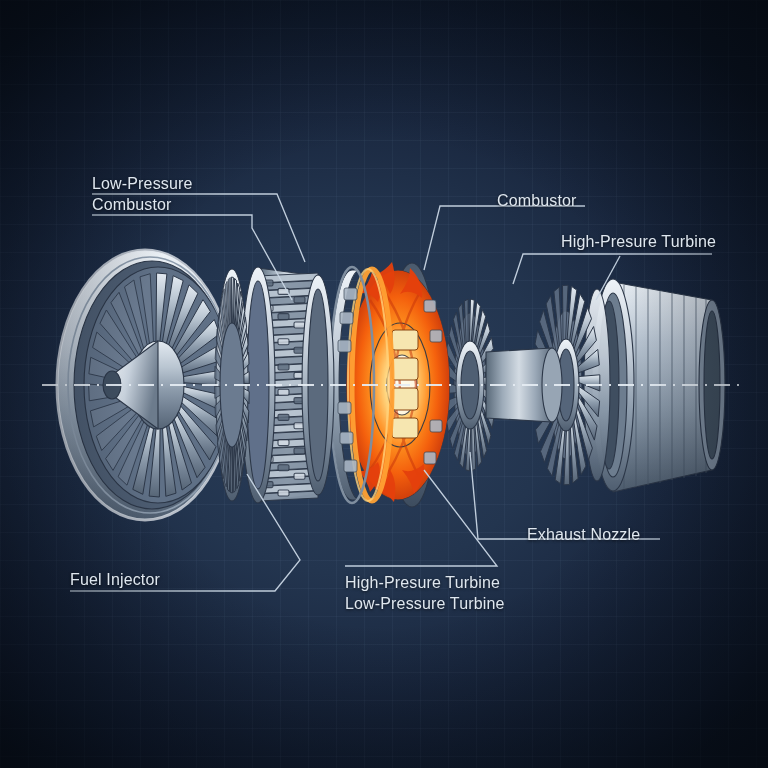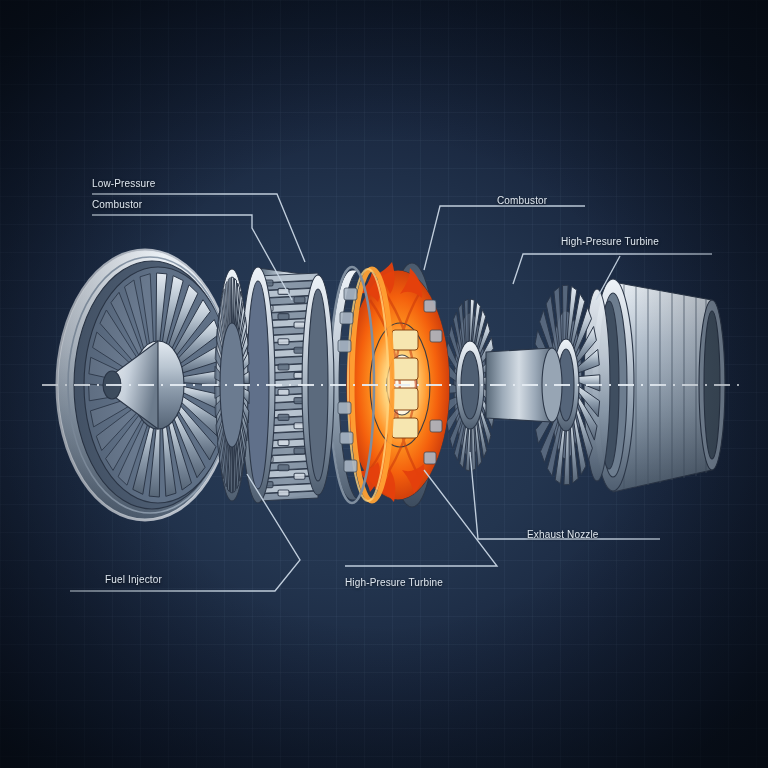--- a/index.html
+++ b/index.html
@@ -17,21 +17,21 @@
       linear-gradient(to bottom, rgba(150,180,215,.055) 1px, transparent 1px);
     background-size:28px 28px;
     pointer-events:none;
   }
   #vignette{
     position:absolute;inset:0;pointer-events:none;
     background:radial-gradient(ellipse 75% 70% at 50% 50%, rgba(0,0,0,0) 45%, rgba(5,10,19,.55) 80%, rgba(4,8,15,.85) 100%);
   }
   svg.layer{position:absolute;left:0;top:0;width:768px;height:768px;}
   .lbl{
-    position:absolute;color:#dfe7ef;font-size:10px;line-height:21px;
+    position:absolute;color:#dfe7ef;font-size:16px;line-height:21px;
     white-space:nowrap;text-shadow:0 1px 3px rgba(0,0,0,.65);letter-spacing:.15px;
   }
 </style>
 </head>
 <body>
 
 <div id="stage">
 
   <div id="grid"></div>
 
@@ -766,21 +766,22 @@
   </div>
 
   <div class="lbl" style="left:561px;top:231px;">
     <div>High-Presure Turbine</div>
   </div>
 
   <div class="lbl" style="left:527px;top:524px;">
     <div>Exhaust Nozzle</div>
   </div>
 
-  <div class="lbl" style="left:70px;top:569px;margin-left:35px;">
+  <div class="lbl" style="left:70px;top:569px;">
     <div>Fuel Injector</div>
   </div>
 
   <div class="lbl" style="left:345px;top:572px;">
     <div>High-Presure Turbine</div>
+    <div>Low-Pressure Turbine</div>
   </div>
 
 </div>
 
 </body></html>

